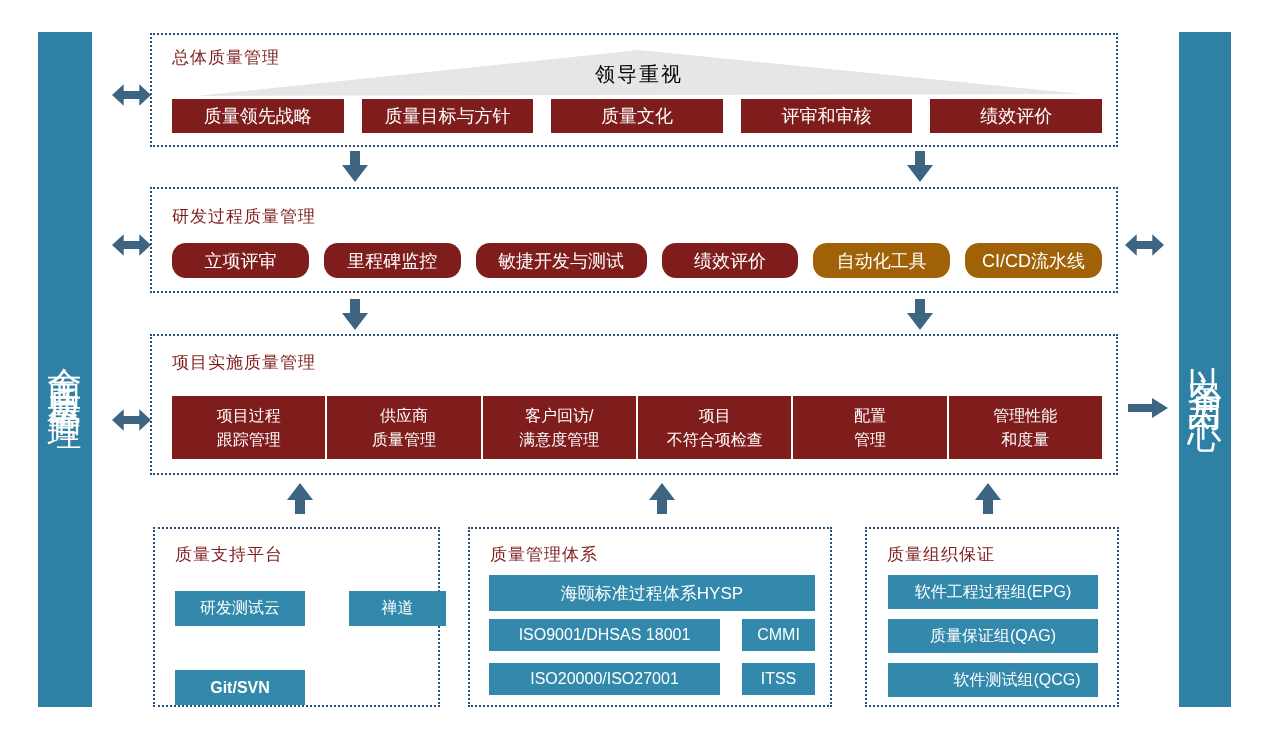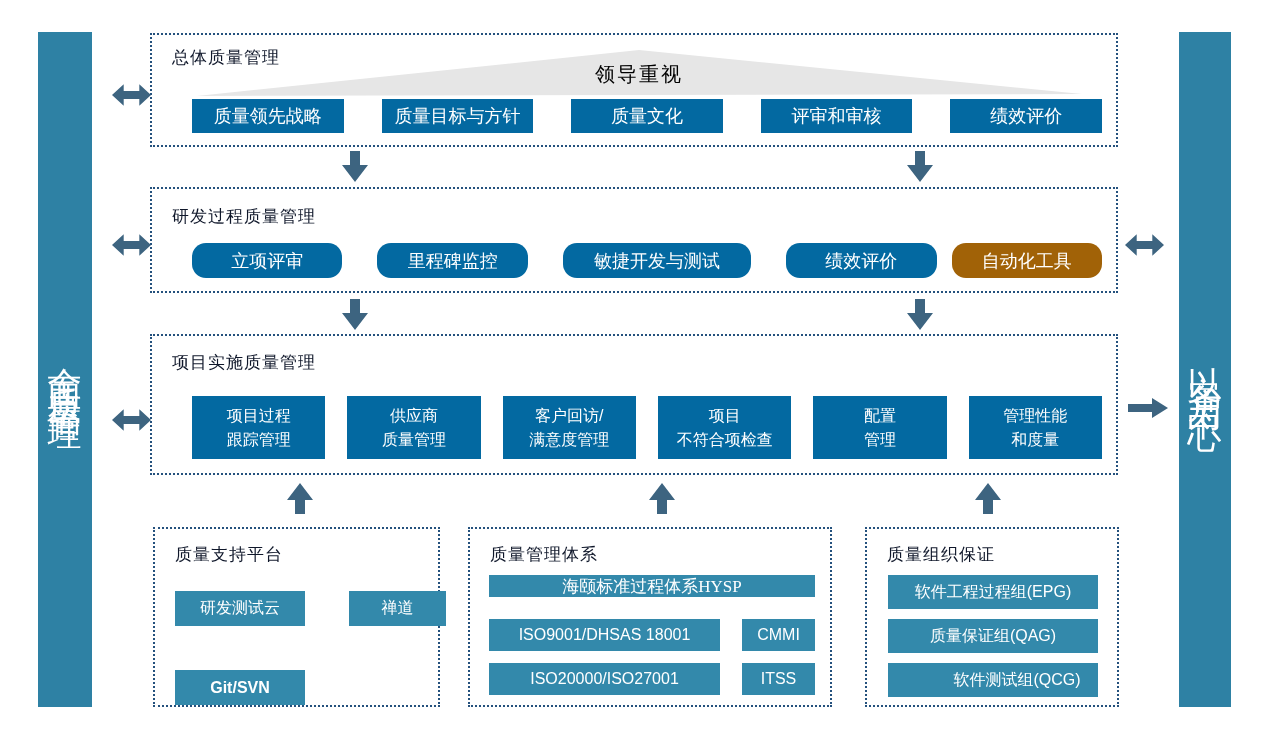--- a/index.html
+++ b/index.html
@@ -7,21 +7,21 @@
   #stage{position:relative;width:1273px;height:754px;background:#ffffff;overflow:hidden;}
 
   
   .sidebar{position:absolute;top:32px;height:675px;background:#2E81A4;display:flex;align-items:center;justify-content:center;}
   .sidebar .vtext{writing-mode:vertical-rl;text-orientation:upright;color:#fff;font-size:34px;letter-spacing:10px;line-height:1;}
   #left-bar{left:38px;width:54px;}
   #right-bar{left:1179px;width:52px;}
 
   
   .dotbox{position:absolute;border:2px dotted #24517D;box-sizing:border-box;background:#fff;}
-  .dotbox .box-title{position:absolute;left:20px;font-size:17px;color:#0f172a;letter-spacing:1px;}
+  .dotbox .box-title{position:absolute;left:20px;font-size:17px;color:#7f1d1d;letter-spacing:1px;}
 
   #box-overall{left:150px;top:33px;width:968px;height:114px;}
   #box-overall .box-title{top:11px;}
   #box-rnd{left:150px;top:187px;width:968px;height:106px;}
   #box-rnd .box-title{top:16px;}
   #box-project{left:150px;top:334px;width:968px;height:141px;}
   #box-project .box-title{top:15px;}
   #box-support{left:153px;top:527px;width:287px;height:180px;}
   #box-system{left:468px;top:527px;width:364px;height:180px;}
   #box-org{left:865px;top:527px;width:254px;height:180px;}
@@ -30,35 +30,35 @@
   
   #banner-triangle{position:absolute;left:0;top:0;width:968px;height:114px;pointer-events:none;}
   #banner-label{position:absolute;left:387px;top:26px;width:200px;text-align:center;font-size:20px;color:#000000;letter-spacing:2px;}
 
   
   .btn-row{position:absolute;left:20px;right:14px;display:flex;gap:18px;}
   #row-overall{bottom:12px;height:34px;}
   #row-rnd{bottom:13px;height:35px;gap:15px;}
   #row-project{bottom:14px;height:63px;gap:2px;}
   .chip{flex:1;display:flex;flex-direction:column;align-items:center;justify-content:center;color:#fff;text-align:center;}
-  .navy{background:#0369a1;margin-left:20px;}
+  .navy{background:#7f1d1d;}
   .teal{background:#a16207;}
   #row-overall .chip{font-size:18px;}
   #row-rnd .chip{font-size:18px;border-radius:14px;}
   #row-rnd .chip.wide{flex:1.25;}
   #row-project .chip{font-size:16px;line-height:1.5;}
 
   
   .mini{position:absolute;display:flex;align-items:center;justify-content:center;color:#fff;font-size:16px;background:#3389AB;box-sizing:border-box;}
   .bold{font-weight:bold;}
   
   #support-grid{position:absolute;left:20px;top:62px;display:grid;grid-template-columns:130px 97px;grid-auto-rows:35px;column-gap:18px;row-gap:14px;gap:44px;}
   #support-grid .mini{position:static;}
   
-  #sys-main{left:19px;top:46px;width:326px;height:22px;font-size:17px;font-family:Liberation Serif, serif;}
+  #sys-main{left:19px;top:46px;width:326px;height:36px;font-size:17px;}
   #sys-r2a{left:19px;top:90px;width:231px;height:32px;}
   #sys-r2b{left:272px;top:90px;width:73px;height:32px;}
   #sys-r3a{left:19px;top:134px;width:231px;height:32px;}
   #sys-r3b{left:272px;top:134px;width:73px;height:32px;}
   
   .org-btn{left:21px;width:210px;height:34px;}
   #org-b0{top:46px;} #org-b1{top:90px;} #org-b2{top:134px;padding-left:48px;}
 
   
   .arrow{position:absolute;}
@@ -93,20 +93,21 @@
   </div>
 
   <div class="dotbox" id="box-rnd">
     <span class="box-title">研发过程质量管理</span>
     <div class="btn-row" id="row-rnd">
       <div class="chip navy">立项评审</div>
       <div class="chip navy">里程碑监控</div>
       <div class="chip navy wide">敏捷开发与测试</div>
       <div class="chip navy">绩效评价</div>
       <div class="chip teal">自动化工具</div>
+      <div class="chip teal">CI/CD流水线</div>
     </div>
   </div>
 
   <div class="dotbox" id="box-project">
     <span class="box-title">项目实施质量管理</span>
     <div class="btn-row" id="row-project">
       <div class="chip navy">
         <span>项目过程</span>
         <span>跟踪管理</span>
       </div>

